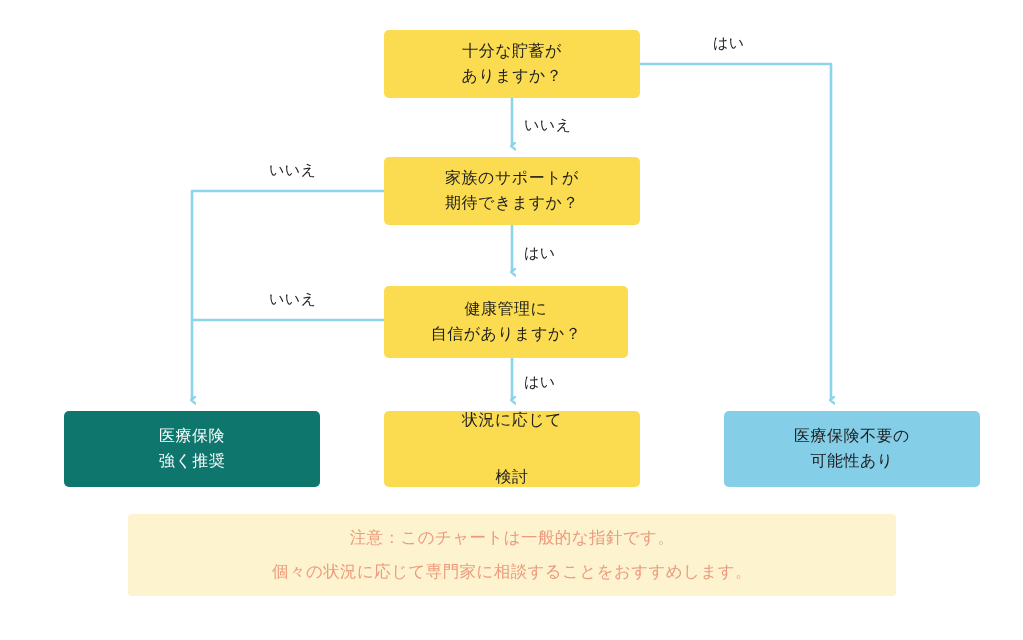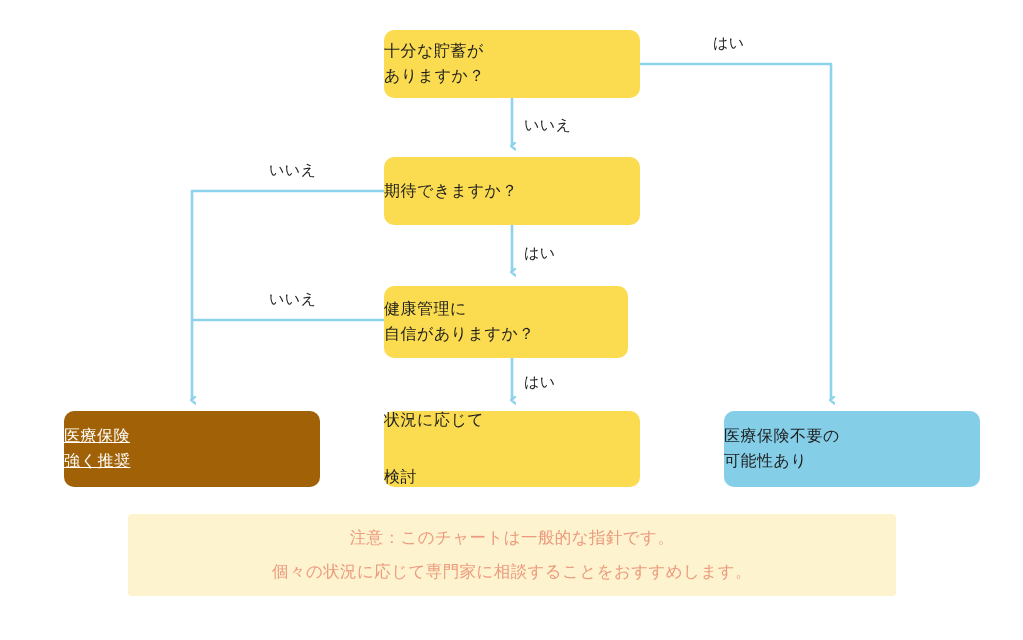--- a/index.html
+++ b/index.html
@@ -12,43 +12,42 @@
   }
   #canvas {
     position: relative;
     width: 1023px;
     height: 640px;
     background: #ffffff;
     overflow: hidden;
   }
   .node {
     position: absolute;
-    border-radius: 10px;
+    border-radius: 5px;
     display: flex;
     flex-direction: column;
-    align-items: flex-start;
+    align-items: center;
     justify-content: center;
     text-align: center;
     line-height: 1.55;
     font-size: 16px;
     letter-spacing: 0.5px;
     box-sizing: border-box;
   }
   .node .line1, .node .line2 {
     display: block;
     white-space: nowrap;
   }
   .q-node {
     background: #FBDC50;
     color: #1d1d1d;
   }
   .res-warn {
-    background: #a16207;
+    background: #0f766e;
     color: #ffffff;
-    text-decoration: underline;
   }
   .res-mid {
     background: #FBDC50;
     color: #1d1d1d;
     gap: 32px;
   }
   .res-ok {
     background: #84CEE7;
     color: #1d1d1d;
   }
@@ -109,20 +108,21 @@
 
     <path d="M512,358 L512,400" fill="none" stroke="#8ED3EC" stroke-width="2.6" marker-end="url(#arrowhead)"></path>
   </svg>
 
   <div class="node q-node" style="left:384px; top:30px; width:256px; height:68px;">
     <span class="line1">十分な貯蓄が</span>
     <span class="line2">ありますか？</span>
   </div>
 
   <div class="node q-node" style="left:384px; top:157px; width:256px; height:68px;">
+    <span class="line1">家族のサポートが</span>
     <span class="line2">期待できますか？</span>
   </div>
 
   <div class="node q-node" style="left:384px; top:286px; width:244px; height:72px;">
     <span class="line1">健康管理に</span>
     <span class="line2">自信がありますか？</span>
   </div>
 
   <div class="node res-warn" style="left:64px; top:411px; width:256px; height:76px;">
     <span class="line1">医療保険</span>

